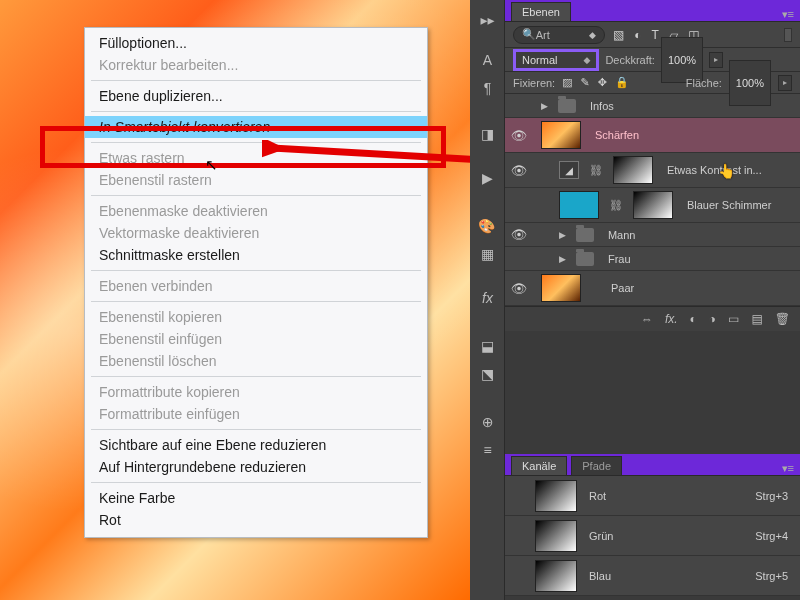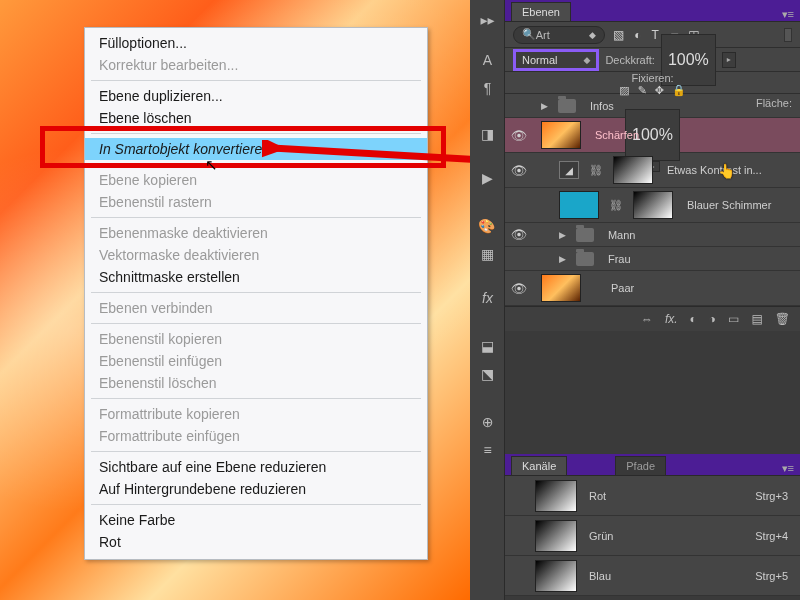--- a/index.html
+++ b/index.html
@@ -15,35 +15,35 @@
   .ctx-sep { height:1px; background:#d0d3d7; margin:4px 6px; }
   .red-box { position:absolute; left:40px; top:126px; width:406px; height:42px; border:5px solid #e30000; pointer-events:none;}
   .cursor-arrow { position:absolute; left:205px; top:156px; font-size:15px; color:#000; pointer-events:none;}
   
   .arrow-wrap{position:absolute;left:262px;top:140px;width:260px;height:34px;pointer-events:none;}
   
   .right { position:absolute; left:470px; top:0; width:330px; height:600px; background:#3a3a3a; color:#c8c8c8; font-size:11px;}
   .tool-col { position:absolute; left:0; top:0; width:35px; height:600px; background:#414141; border-right:1px solid #2a2a2a;}
   .tool-col .ticon{width:35px;height:28px;display:flex;align-items:center;justify-content:center;color:#bcbcbc;font-size:14px;}
   .panel { position:absolute; left:35px; top:0; width:295px; }
-  .tabbar { height:22px; background:#4c1d95; display:flex; align-items:flex-end; padding-left:6px; border-bottom:1px solid #2a2a2a;gap:44px;}
+  .tabbar { height:22px; background:#6d28d9; display:flex; align-items:flex-end; padding-left:6px; border-bottom:1px solid #2a2a2a;}
   .tab { background:#4b4b4b; color:#ddd; font-size:11px; padding:3px 10px 3px 10px; border:1px solid #2a2a2a; border-bottom:none; margin-right:4px;}
   .tab.inactive{background:#393939;color:#9c9c9c;}
   .tab-opts{margin-left:auto;margin-right:6px;color:#aaa;font-size:11px;}
   .subrow { display:flex; align-items:center; height:26px; padding:0 8px; gap:6px; background:#454545; border-bottom:1px solid #2e2e2e;}
   .search { flex:0 0 92px; height:18px; background:#3a3a3a; border:1px solid #2a2a2a; border-radius:9px; display:flex;align-items:center;color:#bbb;font-size:11px;padding:0 8px;}
   .pill-icons{display:flex;gap:10px;color:#cfcfcf;margin-left:2px;}
   .pill-icons span{font-size:12px;}
   .row2{display:flex;align-items:center;height:24px;padding:0 8px;background:#454545;border-bottom:1px solid #2e2e2e;gap:6px;}
   .dropdown{background:#3d3d3d;border:3px solid #8b5cf6;color:#ddd;font-size:11px;padding:2px 6px;display:flex;align-items:center;gap:26px;}
   .dd-arrow{font-size:9px;color:#aaa;}
   .lbl{color:#bbb;font-size:11px;}
-  .pct{background:#3d3d3d;border:1px solid #2a2a2a;padding:16px 6px;color:#ddd;font-size:16px;}
+  .pct{background:#3d3d3d;border:1px solid #2a2a2a;padding:16px 6px;color:#ddd;font-size:11px;}
   .tiny-btn{width:14px;height:16px;background:#3d3d3d;border:1px solid #2a2a2a;display:flex;align-items:center;justify-content:center;color:#aaa;font-size:8px;}
-  .row3{display:flex;align-items:center;height:22px;padding:0 8px;background:#454545;border-bottom:1px solid #2e2e2e;gap:0;color:#bbb;flex-direction:column;}
+  .row3{display:flex;align-items:center;height:22px;padding:0 8px;background:#454545;border-bottom:1px solid #2e2e2e;gap:7px;color:#bbb;}
   .lock-icons{display:flex;gap:8px;color:#cfcfcf;}
   
   .layers{background:#454545;}
   .layer{display:flex;align-items:center;height:35px;border-bottom:1px solid #333;}
   .layer.group{height:24px;}
   .layer .vis{width:28px;text-align:center;color:#cfcfcf;font-size:13px;}
   .layer .ind{display:flex;align-items:center;gap:6px;}
   .layer .tri{color:#bcbcbc;font-size:9px;margin-right:4px;}
   .folder{width:18px;height:14px;background:#6c6c6c;border-radius:2px;position:relative;}
   .folder::before{content:"";position:absolute;top:-3px;left:0;width:8px;height:3px;background:#6c6c6c;border-radius:1px 1px 0 0;}
@@ -68,25 +68,24 @@
 </head>
 <body>
 
 <div class="canvas-area"></div>
 
 <div class="ctx-menu" id="ctxmenu">
     <div class="ctx-item">Fülloptionen...</div>
     <div class="ctx-item disabled">Korrektur bearbeiten...</div>
     <div class="ctx-sep"></div>
     <div class="ctx-item">Ebene duplizieren...</div>
-    <div class="ctx-item">Ebene löschen</div>
     <div class="ctx-sep"></div>
     <div class="ctx-item hover">In Smartobjekt konvertieren</div>
     <div class="ctx-sep"></div>
-    <div class="ctx-item disabled">Ebene kopieren</div>
+    <div class="ctx-item disabled">Etwas rastern</div>
     <div class="ctx-item disabled">Ebenenstil rastern</div>
     <div class="ctx-sep"></div>
     <div class="ctx-item disabled">Ebenenmaske deaktivieren</div>
     <div class="ctx-item disabled">Vektormaske deaktivieren</div>
     <div class="ctx-item">Schnittmaske erstellen</div>
     <div class="ctx-sep"></div>
     <div class="ctx-item disabled">Ebenen verbinden</div>
     <div class="ctx-sep"></div>
     <div class="ctx-item disabled">Ebenenstil kopieren</div>
     <div class="ctx-item disabled">Ebenenstil einfügen</div>

